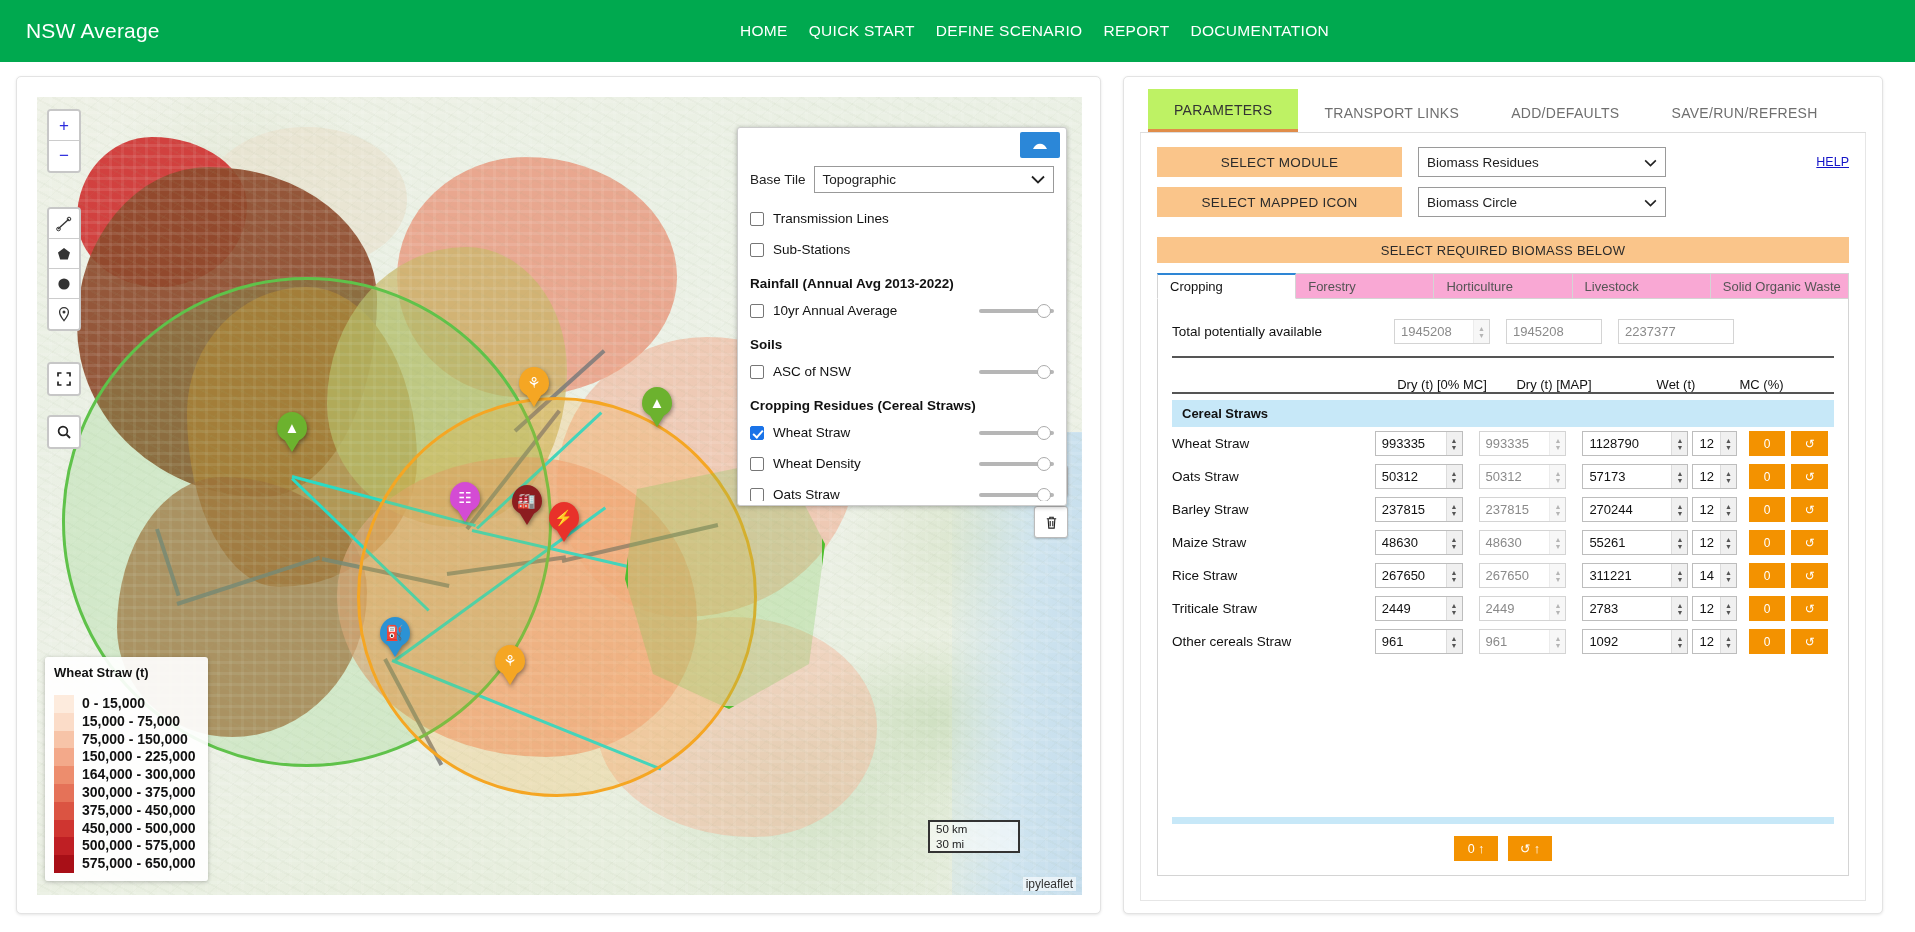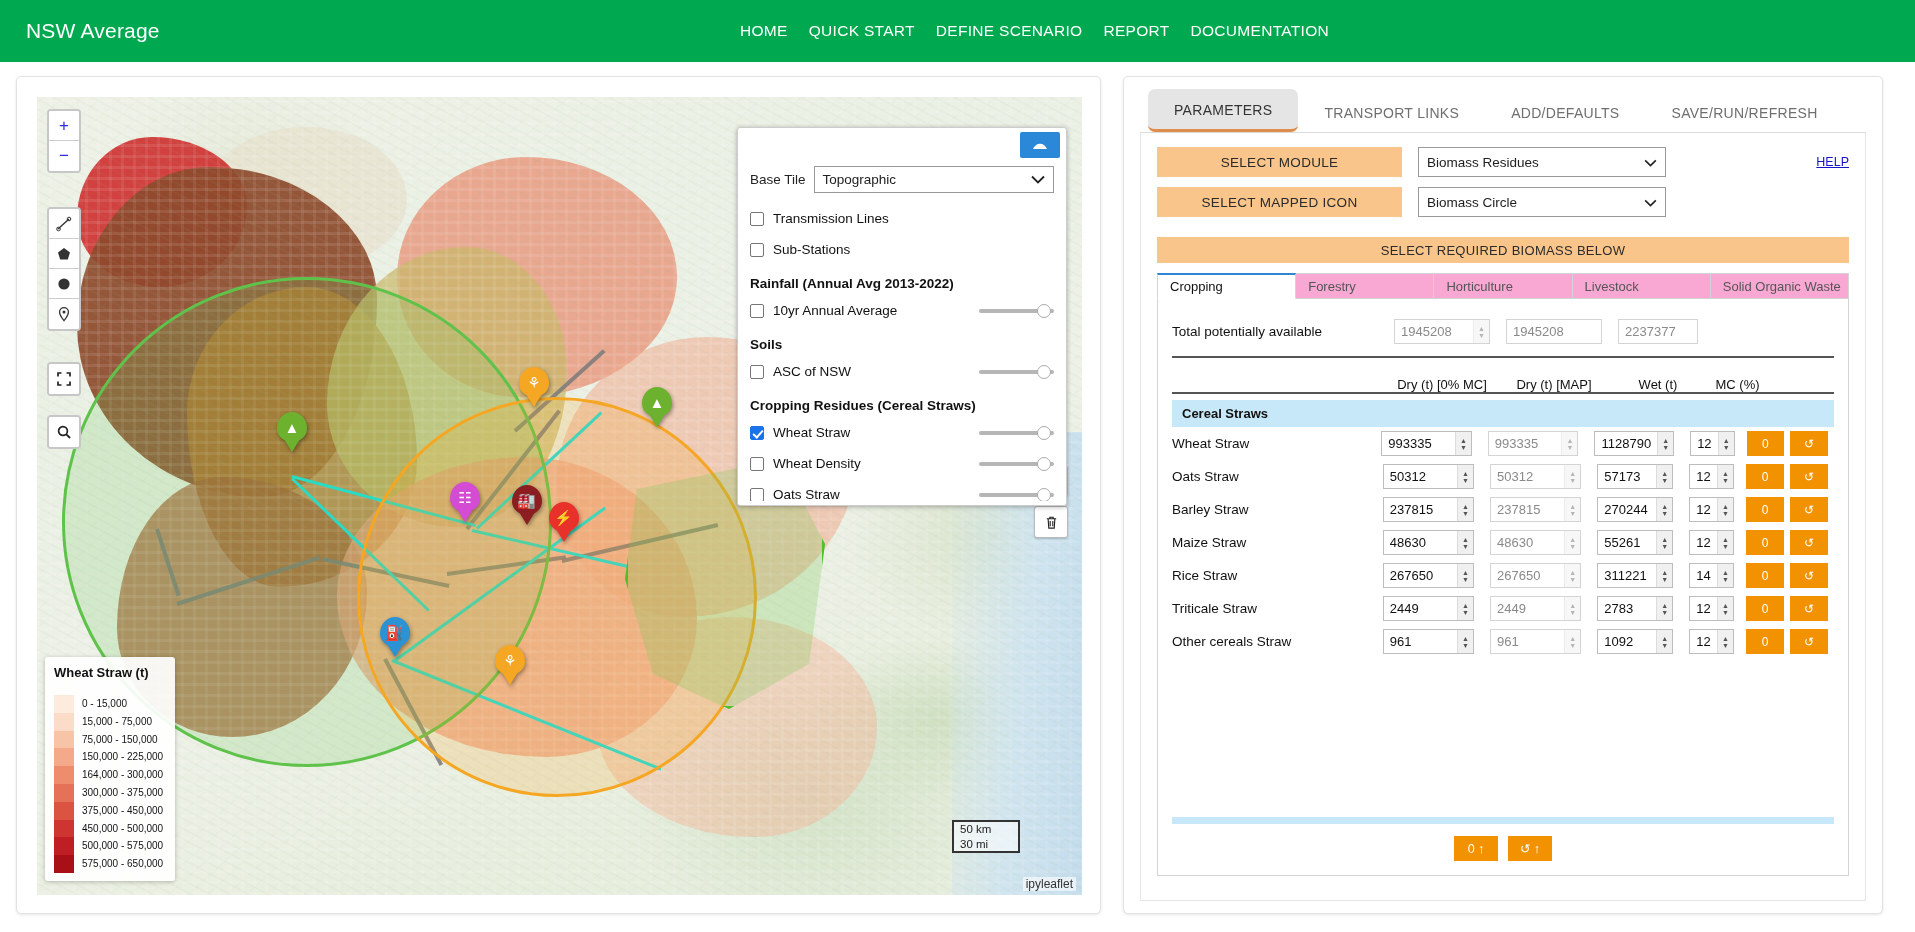--- a/index.html
+++ b/index.html
@@ -309,32 +309,32 @@
     box-shadow: 0 1px 4px rgba(0,0,0,.25);
   }
   #legend-title {
     font-size: 13px; font-weight: bold; color: #111;
     margin-bottom: 15px;
   }
   #legend-body { display: flex; }
   #legend-swatches { display: flex; flex-direction: column; width: 20px; }
   #legend-swatches div { height: 17.8px; }
   #legend-labels { display: flex; flex-direction: column; padding-left: 8px; }
-  #legend-labels span { font-size: 10px; color: #111; height: 17.8px; line-height: 17.8px; white-space: nowrap; }
+  #legend-labels span { font-size: 14px; color: #111; height: 17.8px; line-height: 17.8px; white-space: nowrap; font-weight: bold; }
 
   
   #map-scale {
     position: absolute; right: 62px; bottom: 42px;
     z-index: 25; font-size: 11.5px; color: #222;
   }
   #map-scale .bar {
     border: 2px solid #333; border-top: none;
     padding: 0 6px; height: 16px; line-height: 14px;
     background: rgba(255,255,255,.55);
-    width: 68px;
+    width: 92px;
   }
   #map-scale .bar.top { border-bottom: none; border-top: 2px solid #333; height: 17px; }
   #map-attr {
     position: absolute; right: 6px; bottom: 4px;
     font-size: 12px; color: #333; z-index: 25;
     background: rgba(255,255,255,.6); padding: 0 3px;
   }
 
   
   #right-card {
@@ -355,24 +355,23 @@
   }
   .main-tab {
     padding: 13px 26px 11px 26px;
     font-size: 14px;
     color: #6f6f6f;
     cursor: pointer;
     letter-spacing: .3px;
     white-space: nowrap;
   }
   .main-tab.active {
-    background: #e5e5e5;
+    background: #bef264;
     color: #333;
     border-bottom: 3px solid #e08c4a;
-    border-radius: 7px;
   }
   #params-body {
     flex: 1;
     border: 1px solid #e6e6e6;
     border-top: none;
     padding: 14px 16px 24px 16px;
     display: flex; flex-direction: column;
     min-height: 0;
   }
   .select-row {
@@ -504,21 +503,21 @@
   .data-row {
     display: flex; align-items: center;
     height: 33px;
   }
   .data-row .rname {
     width: 222px;
     font-size: 13.5px; color: #111;
   }
   .w-dry { width: 96px; margin-right: 16px; }
   .w-map { width: 96px; margin-right: 16px; }
-  .w-wet { width: 80px; margin-right: 16px; }
+  .w-wet { width: 116px; margin-right: 4px; }
   .w-mc  { width: 47px; margin-right: 12px; }
   .orange-btn {
     width: 40px; height: 25px;
     background: #f39200;
     color: #fff;
     display: flex; align-items: center; justify-content: center;
     font-size: 12px;
     cursor: pointer;
     margin-right: 6px;
   }

